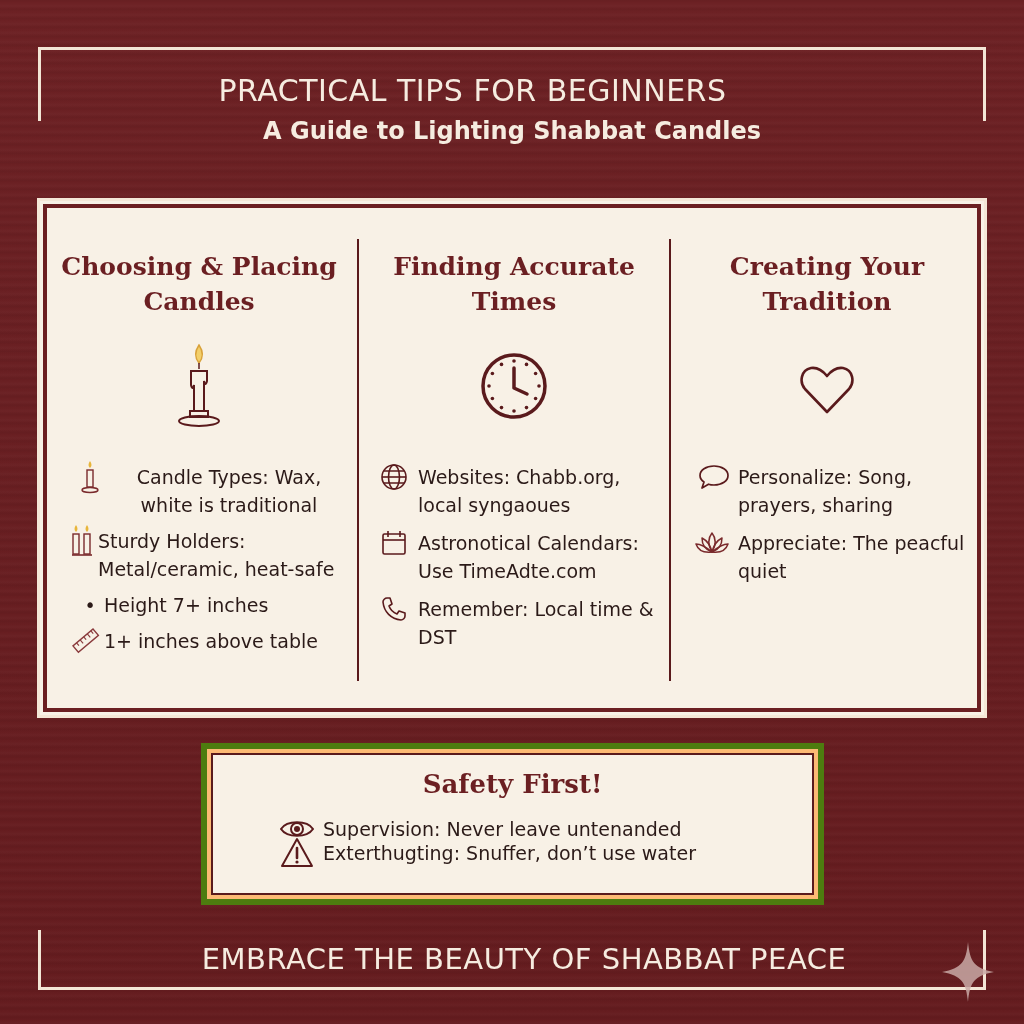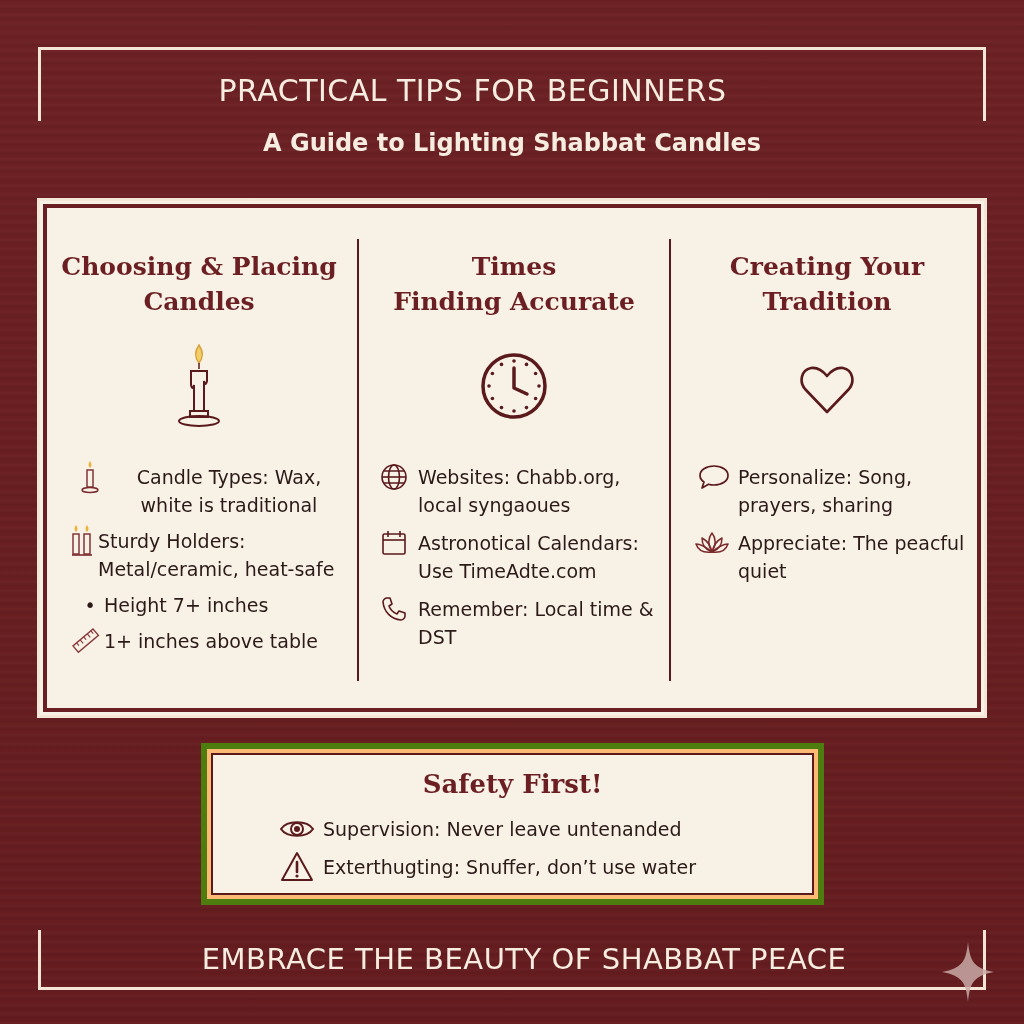--- a/index.html
+++ b/index.html
@@ -17,21 +17,21 @@
     .header-frame {
       position: absolute; left: 38px; top: 47px; width: 948px; height: 74px;
       border-top: 3px solid #f3e6d6; border-left: 3px solid #f3e6d6; border-right: 3px solid #f3e6d6;
     }
     .title {
       position: absolute; left: 0; top: 73px; width: 945px; text-align: center;
       color: #f6ece0; font-size: 30px; letter-spacing: 0.5px;
       font-family: "DejaVu Sans", sans-serif; font-weight: normal;
     }
     .subtitle {
-      position: absolute; left: 0; top: 129px; width: 1024px; text-align: center;
+      position: absolute; left: 0; top: 117px; width: 1024px; text-align: center;
       color: #f6ece0; font-size: 24px;
       font-family: "DejaVu Sans", sans-serif;
     }
     
     .main-panel {
       position: absolute; left: 37px; top: 198px; width: 950px; height: 520px;
       background: #f8f1e6;
       border: 3px solid #f4e7d7;
       outline: 0;
     }
@@ -160,22 +160,22 @@
               </g>
             </svg>
         </span>
         <span class="item-text">1+ inches above table</span>
       </div>
     </div>
   </section>
 
   <section class="col col-2">
     <div class="col-title">
+      <div>Finding Accurate</div>
       <div>Times</div>
-      <div>Finding Accurate</div>
     </div>
     <div class="col-icon" style="top:151px;">
       <svg width="68" height="68" viewBox="0 0 68 68">
         <circle cx="34" cy="34" r="31" fill="none" stroke="#5a1a1c" stroke-width="3.5"></circle>
         <g fill="#5a1a1c">
           <circle cx="34" cy="9" r="1.8"></circle>
             <circle cx="46.5" cy="12.4" r="1.8"></circle>
             <circle cx="55.6" cy="21.5" r="1.8"></circle>
           <circle cx="59" cy="34" r="1.8"></circle>
             <circle cx="55.6" cy="46.5" r="1.8"></circle>
@@ -273,21 +273,21 @@
         <svg width="36" height="24" viewBox="0 0 36 24">
             <g fill="none" stroke="#5a1a1c" stroke-width="2">
               <path d="M2 12 C8 3 28 3 34 12 C28 21 8 21 2 12 Z"></path>
               <circle cx="18" cy="12" r="6"></circle>
             </g>
             <circle cx="18" cy="12" r="3" fill="#5a1a1c"></circle>
           </svg>
       </span>
       <span>Supervision: Never leave untenanded</span>
     </div>
-    <div class="safety-item" style="top:94px;">
+    <div class="safety-item" style="top:80px;">
       <span class="item-icon">
         <svg width="34" height="32" viewBox="0 0 34 32">
             <path d="M17 2 L32 29 L2 29 Z" fill="none" stroke="#5a1a1c" stroke-width="2" stroke-linejoin="round"></path>
             <line x1="17" y1="11" x2="17" y2="21" stroke="#5a1a1c" stroke-width="2.6" stroke-linecap="round"></line>
             <circle cx="17" cy="25" r="1.6" fill="#5a1a1c"></circle>
           </svg>
       </span>
       <span>Exterthugting: Snuffer, don’t use water</span>
     </div>
   </div>

